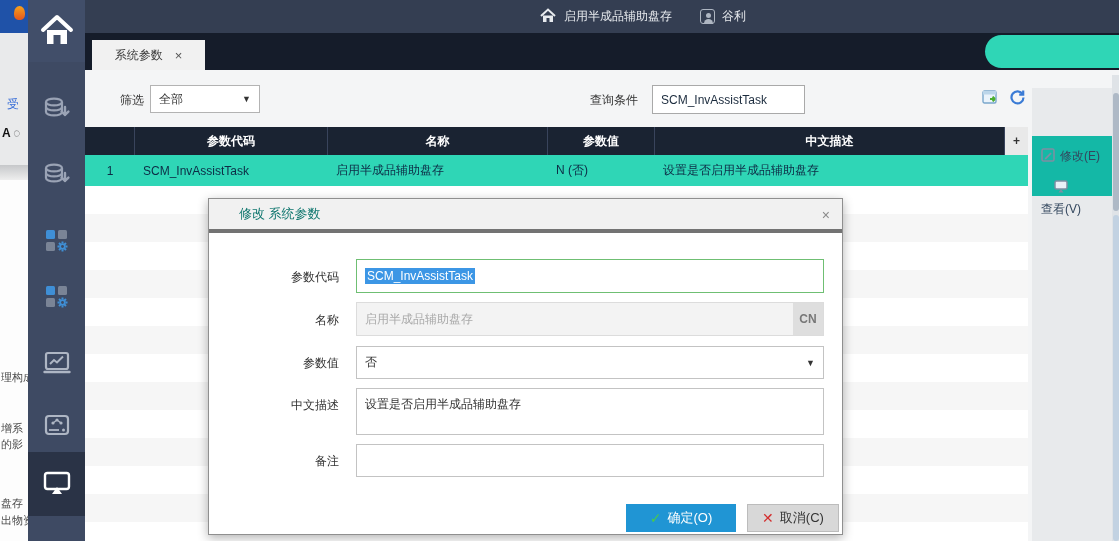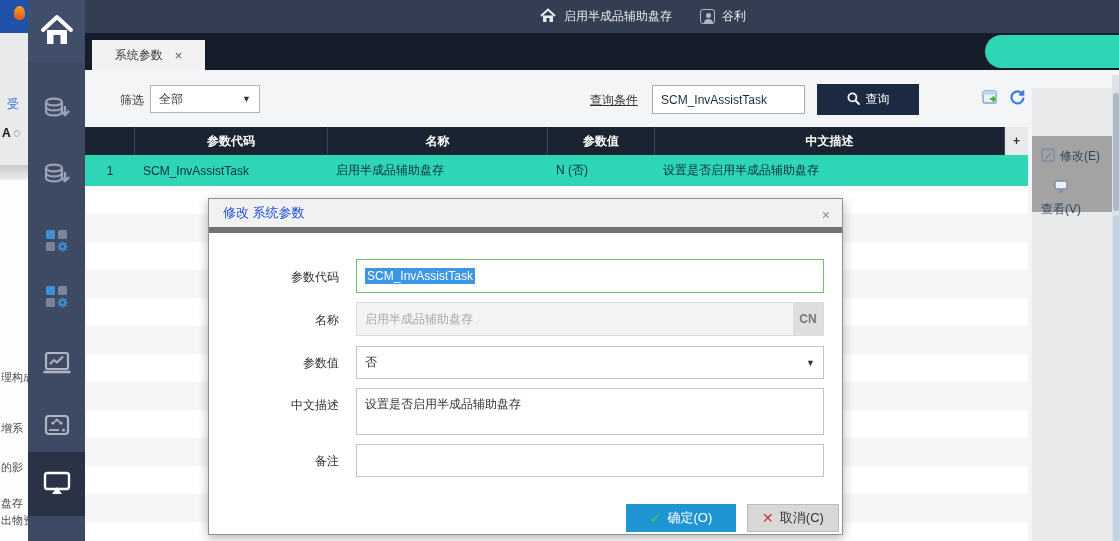--- a/index.html
+++ b/index.html
@@ -60,29 +60,29 @@
   .hcell { display:flex; align-items:center; justify-content:center; border-right:1px solid #39445c; height:100%; }
   #plus-cell { background:#e9e9e9; color:#333; font-weight:bold; border-right:none; }
   #grid-row { position:absolute; left:85px; top:155px; width:943px; height:31px; display:flex; background:#2fd6b6; color:#0d2b45; }
   .rcell { display:flex; align-items:center; padding:0 8px; height:100%; }
   #zebra { position:absolute; left:85px; top:186px; width:943px; height:355px;
            background:repeating-linear-gradient(180deg,#ffffff 0 28px,#f6f6f6 28px 56px); }
 
   
   #side-panel { position:absolute; left:1032px; top:88px; width:87px; height:453px; background:#e8eaec; }
   #side-panel-header { position:absolute; left:0; top:0; width:87px; height:48px; background:#2d3b52; color:#fff; display:flex; align-items:center; justify-content:flex-end; padding-right:3px; overflow:hidden; font-size:13px; }
-  #side-panel-body { position:absolute; left:0; top:48px; width:87px; height:76px; background:#a3a3a3; }
+  #side-panel-body { position:absolute; left:0; top:48px; width:87px; height:60px; background:#14b8a6; }
   .panel-item { position:absolute; left:9px; display:flex; align-items:center; gap:5px; color:#33475e; cursor:pointer; }
   #scrollbar { position:absolute; left:1112px; top:75px; width:7px; height:466px; background:#dfe3e7; }
   #scroll-thumb { position:absolute; left:0.5px; top:18px; width:6px; height:118px; background:#aeb9c6; border-radius:3px; }
   #scroll-blue { position:absolute; left:0.5px; top:140px; width:6px; height:326px; background:#c2d2e2; border-radius:3px; }
 
   
   #dialog { position:absolute; left:208px; top:198px; width:635px; height:337px; background:#fff; border:1px solid #8f8f8f; box-shadow:0 3px 10px rgba(0,0,0,.3); z-index:10; }
-  #dialog-title-bar { position:absolute; left:0; top:0; width:100%; height:34px; background:#f1f1f1; border-bottom:6px solid #737373; display:flex; align-items:center; padding:0 14px; color:#1d4ed8; font-size:13px; }
+  #dialog-title-bar { position:absolute; left:0; top:0; width:100%; height:34px; background:#f1f1f1; border-bottom:4px solid #737373; display:flex; align-items:center; padding:0 30px; color:#0f766e; font-size:13px; }
   #dialog-close { position:absolute; right:12px; top:9px; color:#8a8a8a; font-size:14px; cursor:pointer; line-height:1; }
   .f-label { position:absolute; width:130px; text-align:right; color:#333; }
   .f-input { position:absolute; left:147px; width:468px; background:#fff; border:1px solid #c3c3c3; display:flex; align-items:center; padding:0 8px; color:#333; }
   #f-code { top:60px; height:34px; border:1px solid #6fbf73; }
   #f-code .sel { background:#3c96e5; color:#fff; padding:1px 2px; }
   #f-name { top:103px; height:34px; background:#f3f3f3; border-color:#dcdcdc; color:#a9a9a9; padding-right:0; justify-content:space-between; }
   #cn-box { width:30px; height:32px; background:#dedede; color:#777; font-weight:bold; display:flex; align-items:center; justify-content:center; }
   #f-value { top:147px; height:33px; justify-content:space-between; cursor:pointer; }
   #f-desc { top:189px; height:47px; align-items:flex-start; padding-top:7px; }
   #f-note { top:245px; height:33px; }
@@ -96,21 +96,21 @@
 
 <div class="abs" id="desk-strip">
   <div class="abs" id="desk-top"></div>
   <div class="abs" id="desk-flame"></div>
   <div class="abs" id="desk-mid"></div>
   <span class="frag glyph-shou abs" style="left:7px; top:96px;">受</span>
   <span class="frag glyph-a abs" style="left:2px; top:126px;">A ◌</span>
   <div class="abs" id="desk-band"></div>
   <span class="frag" style="top:370px;">理构成</span>
   <span class="frag" style="top:421px;">增系</span>
-  <span class="frag" style="top:437px;margin-top:23px;">的影</span>
+  <span class="frag" style="top:437px;">的影</span>
   <span class="frag" style="top:496px;">盘存</span>
   <span class="frag" style="top:513px;">出物资</span>
 </div>
 
 <div class="abs" id="sidebar"></div>
 <div class="abs" id="home-btn">
   <span>
     <svg width="40" height="40" viewBox="0 0 40 40">
         <path d="M6 20 L20 7 L34 20" fill="none" stroke="#fff" stroke-width="4" stroke-linecap="round" stroke-linejoin="round"></path>
         <path d="M10 20 v14 h20 v-14" fill="#fff"></path>
@@ -227,32 +227,23 @@
 </div>
 
 <div class="abs" id="content"></div>
 
 <div id="toolbar">
   <span class="tb-label" style="left:28px;">筛选</span>
   <div id="filter-select">
     <span>全部</span>
     <span class="caret">▼</span>
   </div>
-  <span class="tb-label" style="left:498px;text-decoration:underline;">查询条件</span>
+  <span class="tb-label" style="left:498px;">查询条件</span>
   <div id="query-input">
     <span>SCM_InvAssistTask</span>
-  </div>
-  <div id="search-btn">
-    <span>
-      <svg width="13" height="13" viewBox="0 0 13 13">
-          <circle cx="5.4" cy="5.4" r="4" fill="none" stroke="#fff" stroke-width="1.8"></circle>
-          <path d="M8.5 8.5 L12 12" stroke="#fff" stroke-width="1.8" stroke-linecap="round"></path>
-        </svg>
-    </span>
-    <span>查询</span>
   </div>
   <span id="export-icon">
     <svg width="17" height="16" viewBox="0 0 17 16">
         <rect x="1" y="1" width="13" height="12" rx="1.5" fill="#eaf3fb" stroke="#7aa7cc" stroke-width="1.4"></rect>
         <rect x="1" y="1" width="13" height="3.5" fill="#bcd6ea"></rect>
         <path d="M8 9 h5 m0 0 l-2.4-2.4 M13 9 l-2.4 2.4" stroke="#4caf2f" stroke-width="2" fill="none"></path>
       </svg>
   </span>
   <span id="refresh-icon">
     <svg width="17" height="17" viewBox="0 0 17 17">

